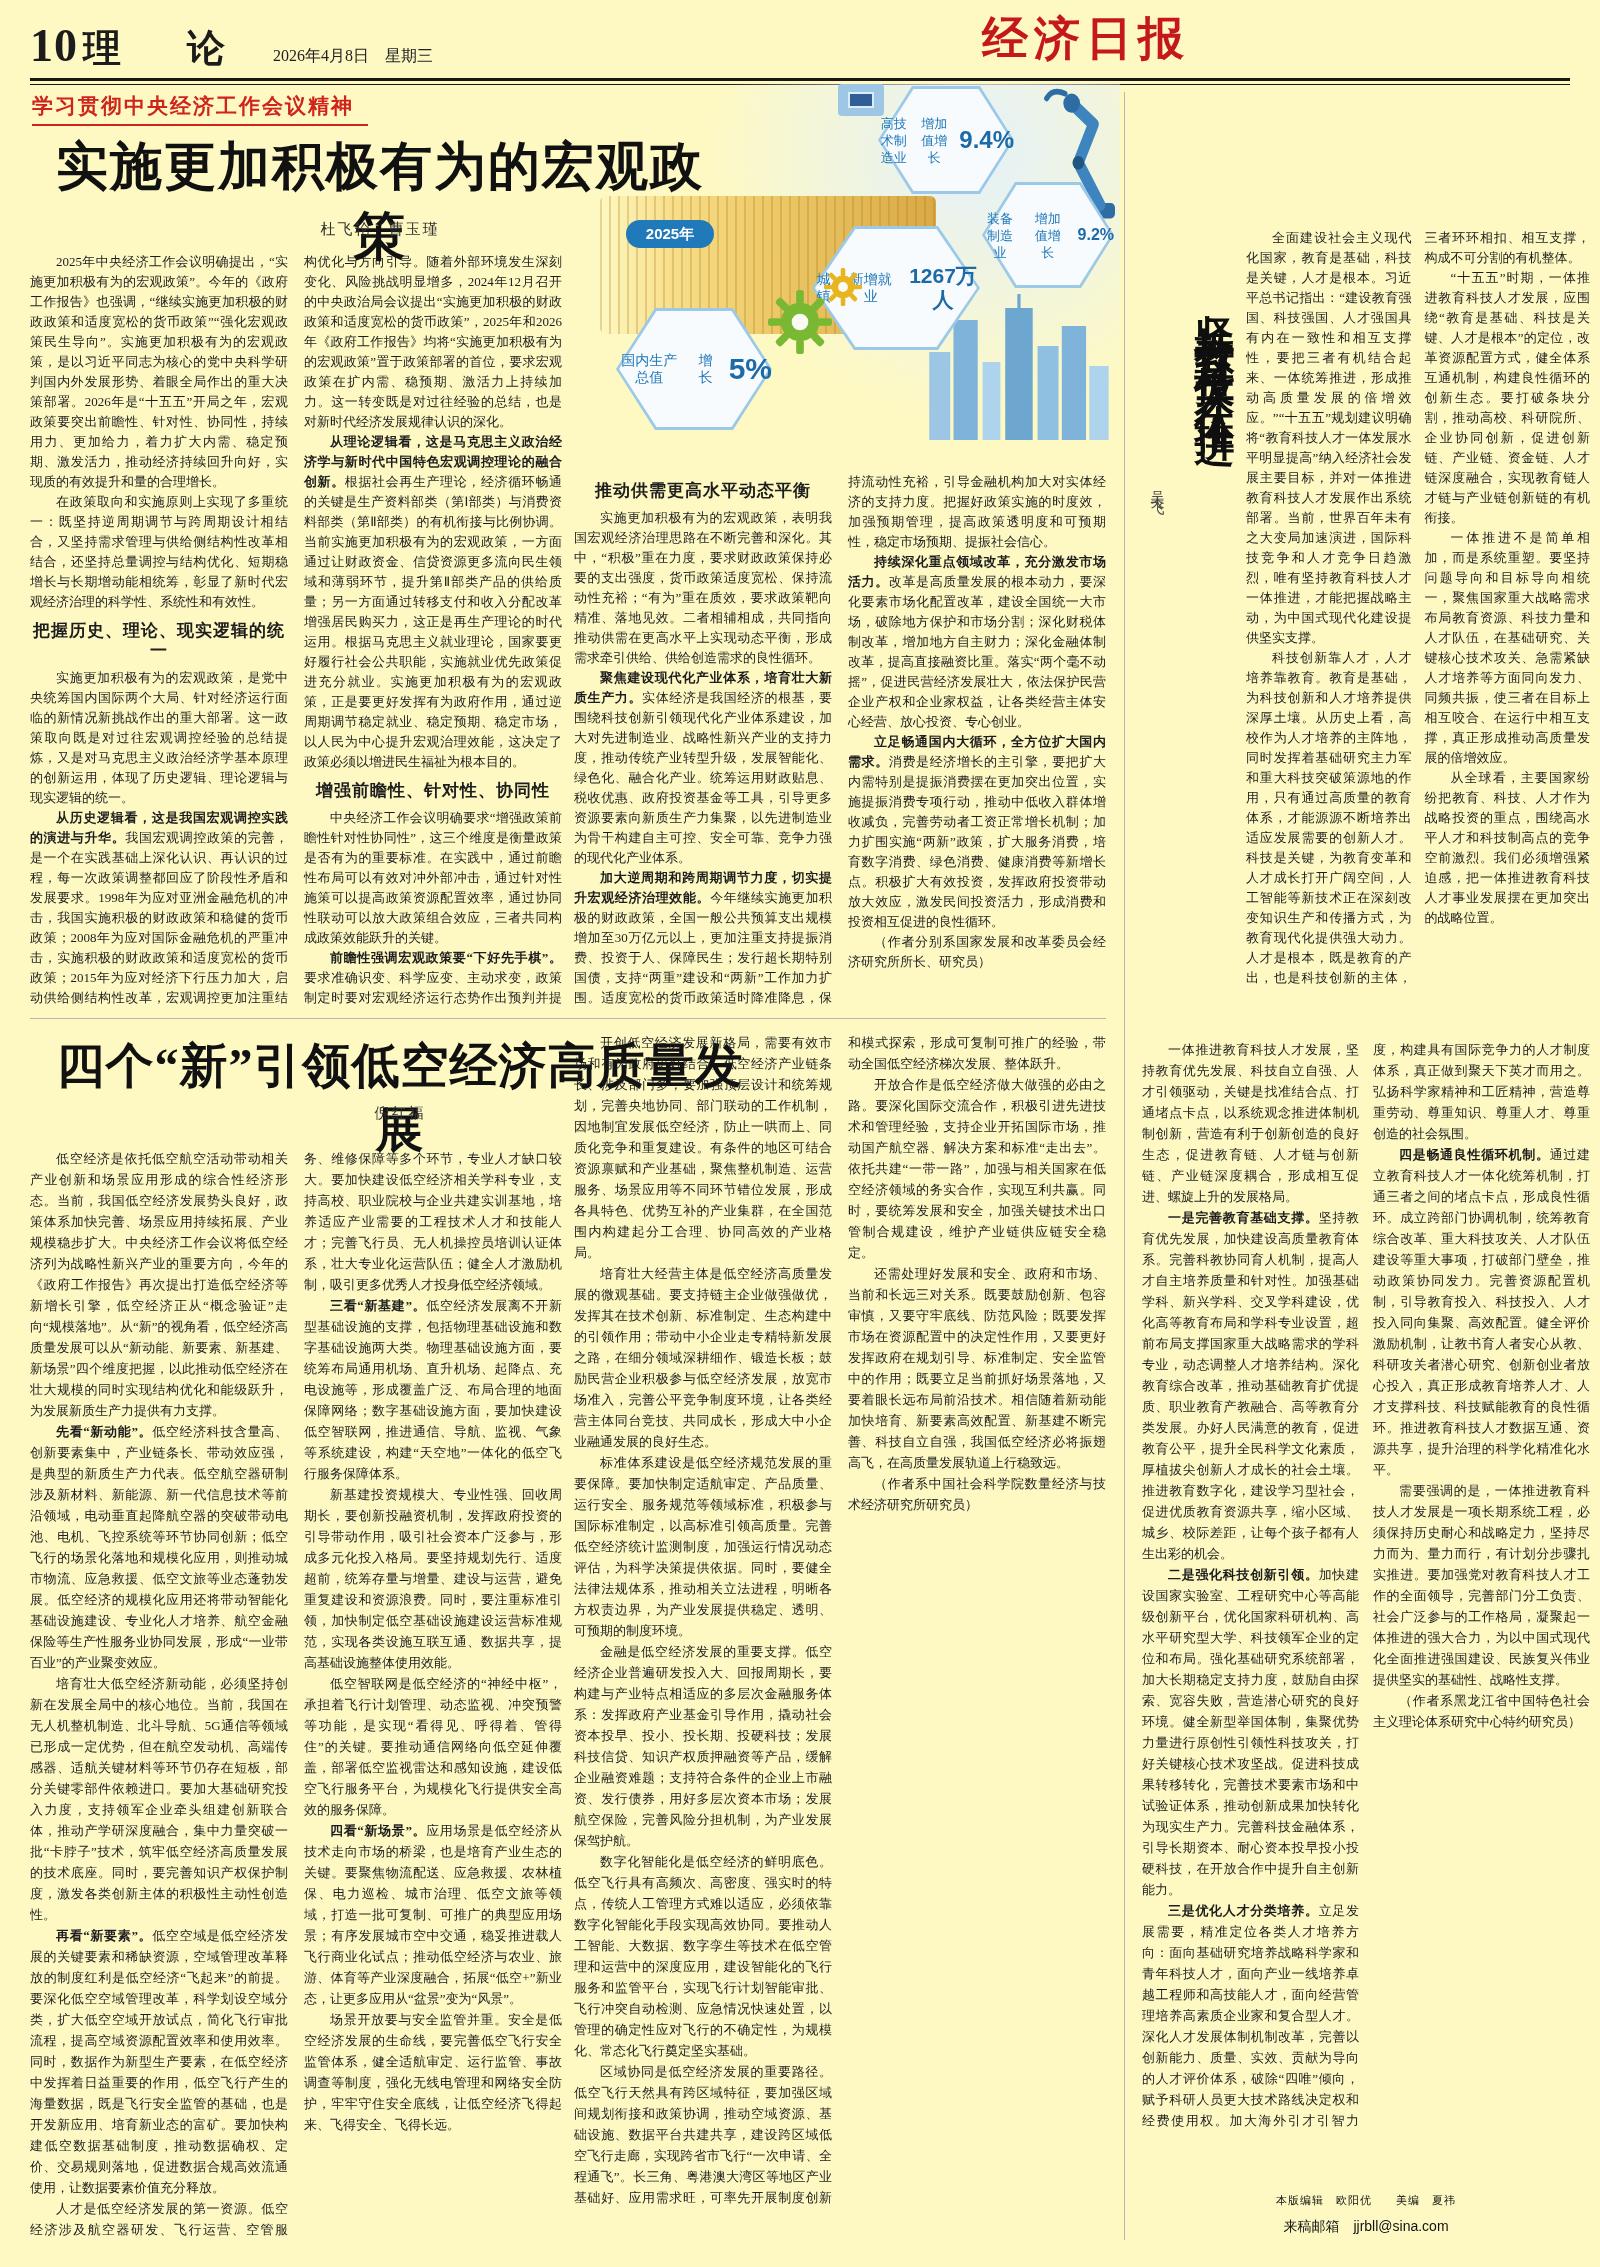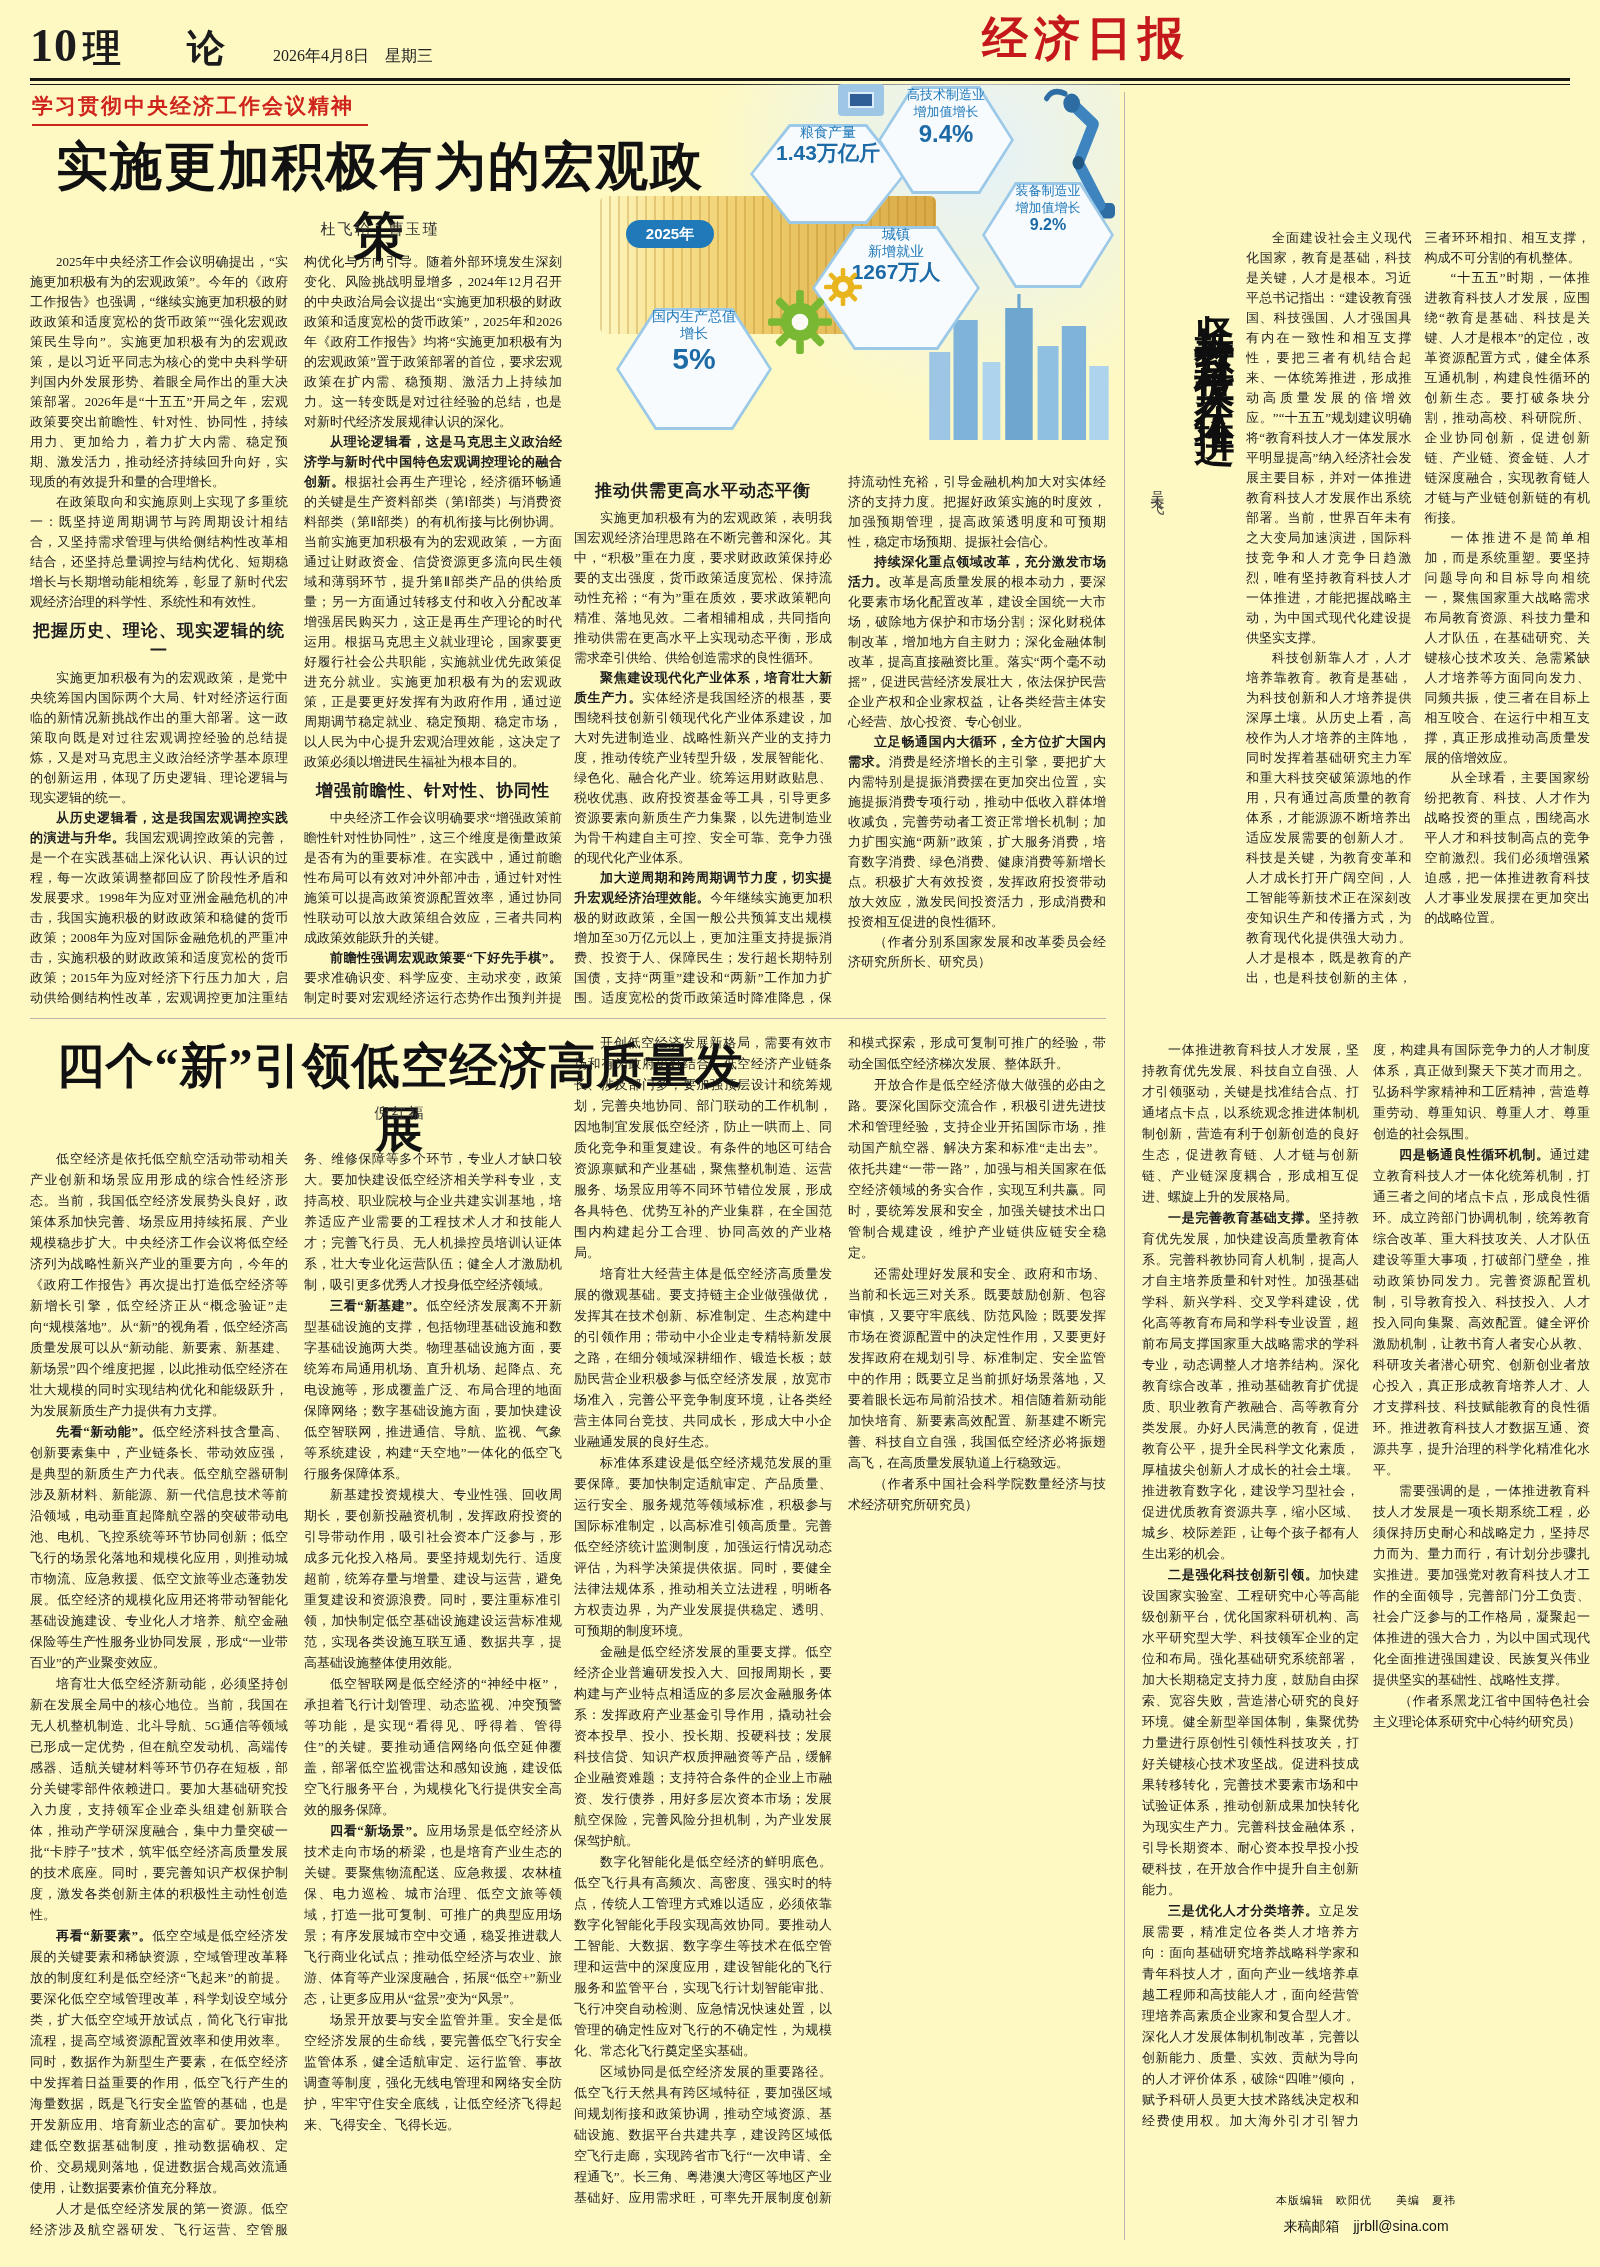--- a/index.html
+++ b/index.html
@@ -51,22 +51,22 @@
                 repeating-linear-gradient(90deg, rgba(176,126,32,.30) 0 2px, rgba(176,126,32,0) 2px 9px),
                 linear-gradient(90deg, rgba(246,218,130,0) 0, rgba(246,218,130,.85) 70px, #eecb6a 160px, #d9a945 100%);
   }
   .ig-tag { position:absolute; left:26px; top:136px; width:88px; height:28px; background:#2079b8;
             color:#fff; font-size:15px; font-weight:bold; display:flex; align-items:center; justify-content:center;
             border-radius:14px; z-index:6; }
   .hex { position:absolute; z-index:5; }
   .hx-bg,.hx-in { position:absolute; clip-path:polygon(25% 0,75% 0,100% 50%,75% 100%,25% 100%,0 50%); }
   .hx-bg { inset:0; background:#9cc9e8; }
   .hx-in { inset:3px; background:rgba(255,255,255,.93); }
-  .hx-content { position:relative; z-index:2; height:100%; display:flex; flex-direction:column;
-                align-items:center; text-align:center; color:#2079b8; }
+  .hx-content { position:relative; z-index:2; height:100%; display:flex; 
+                align-items:center; justify-content:center; text-align:center; color:#2079b8;gap:12px; }
   .hx-label { font-size:14px; line-height:17px; }
   .hx-value { font-weight:bold; color:#1c6aa6; line-height:1.15; }
   .hex-grain    { left:150px; top:40px;  width:156px; height:100px; }
   .hex-grain    .hx-value { font-size:21px; }
   .hex-hightech { left:278px; top:2px;   width:136px; height:108px; }
   .hex-hightech .hx-label { font-size:13px; }
   .hex-hightech .hx-value { font-size:24px; }
   .hex-equip    { left:382px; top:98px;  width:132px; height:106px; }
   .hex-equip    .hx-label { font-size:13px; }
   .hex-equip    .hx-value { font-size:16px; }
@@ -194,28 +194,20 @@
         <rect x="44" y="78" width="12" height="22" rx="4" transform="rotate(45 50 50)"></rect>
         <rect x="0" y="44" width="22" height="12" rx="4" transform="rotate(45 50 50)"></rect>
         <rect x="78" y="44" width="22" height="12" rx="4" transform="rotate(45 50 50)"></rect>
         <circle cx="50" cy="50" r="30"></circle>
         <circle cx="50" cy="50" r="13" fill="#fbfaf5"></circle>
       </g>
     </svg>
 
     <div class="ig-tag">2025年</div>
 
-    <div class="hex hex-grain">
-      <div class="hx-bg"></div>
-        <div class="hx-in"></div>
-      <div class="hx-content">
-        <span class="hx-label">粮食产量</span>
-        <span class="hx-value">1.43万亿斤</span>
-      </div>
-    </div>
 
     <div class="hex hex-hightech">
       <div class="hx-bg"></div>
         <div class="hx-in"></div>
       <div class="hx-content">
         <span class="hx-label">高技术制造业</span>
         <span class="hx-label">增加值增长</span>
         <span class="hx-value">9.4%</span>
       </div>
     </div>

